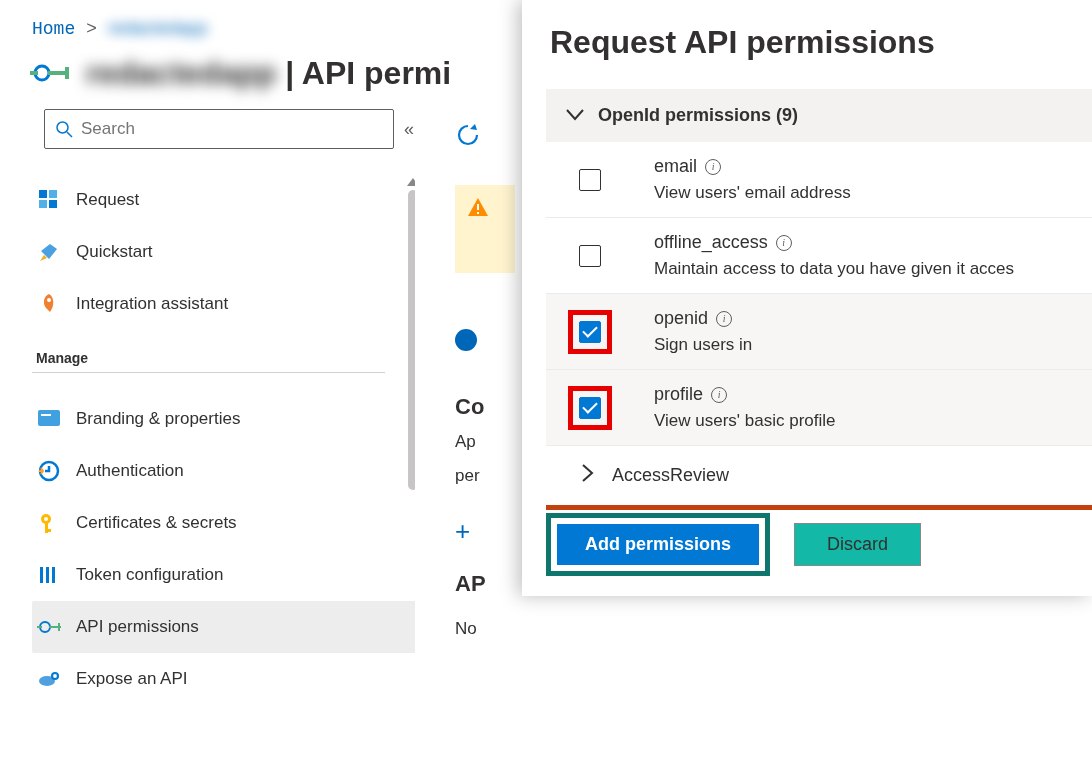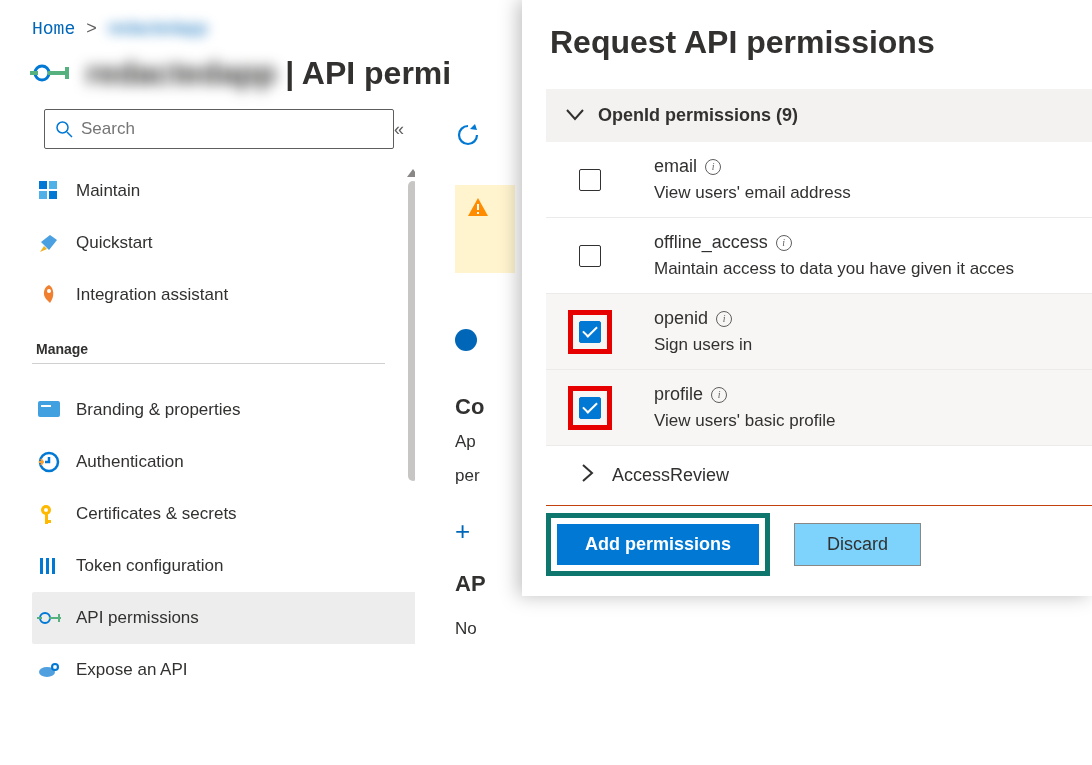--- a/index.html
+++ b/index.html
@@ -7,21 +7,21 @@
   .breadcrumb { padding: 18px 32px 10px 32px; font-size: 18px; }
   .breadcrumb a { color: #0067b8; text-decoration: none; font-family: Liberation Mono, monospace; }
   .breadcrumb .sep { color: #605e5c; padding: 0 6px; }
   .breadcrumb .blur { color: #0067b8; filter: blur(6px); user-select:none; }
   .page-title-row { display: flex; align-items: center; padding: 0 32px 12px 26px; }
   .app-icon { width: 48px; height: 48px; display: flex; align-items: center; justify-content: center; margin-right: 12px; }
   .page-title-row h1 { font-weight: 700; font-size: 32px; color: #323130; }
   .title-blur { filter: blur(7px); user-select:none; }
   .layout { display: flex; height: 640px; }
   .sidebar { width: 415px; padding: 0 0 0 32px; position: relative; }
-  .search-row { display:flex; align-items:center; margin-bottom:16px;padding-left:12px; }
+  .search-row { display:flex; align-items:center; gap:10px; margin-bottom:25px;padding-left:12px; }
   .search-wrap { display: flex; align-items: center; border: 1px solid #605e5c; border-radius: 2px; padding: 6px 10px; width: 350px; height: 40px; }
   .search-wrap svg { flex: none; }
   .search-wrap input { border: none; outline: none; font-size: 17px; margin-left: 8px; width: 100%; color: #605e5c; }
   .collapse-icon { color:#605e5c; font-size:18px; }
   .nav-scroll { position: relative; height: 570px; overflow: hidden; }
   .nav-list { list-style: none; width: 385px; }
   .nav-list li { display: flex; align-items: center; height: 52px; padding-left: 4px; font-size: 17px; cursor: pointer; border-radius:2px; }
   .nav-list li .nav-icon { width: 26px; height: 26px; margin-right: 14px; display:flex; align-items:center; justify-content:center; }
   .nav-list li.selected { background: #ededed; }
   .section-label { font-size: 14px; font-weight: 600; padding: 20px 0 6px 4px; border-bottom: 1px solid #d2d0ce; margin-bottom: 20px; margin-right: 30px; }
@@ -44,25 +44,25 @@
   .perm-row.selected-bg { background: #f7f6f5; }
   .check-slot { width: 60px; display:flex; justify-content:center; align-items:center; }
   .checkbox { width: 22px; height: 22px; border: 1px solid #323130; border-radius: 2px; background:#fff; }
   .checkbox.checked { background:#0078d4; border-color:#0078d4; display:flex; align-items:center; justify-content:center; }
   .checkbox.checked::after { content:""; width:6px; height:12px; border:solid #fff; border-width:0 2.5px 2.5px 0; transform:rotate(45deg); margin-top:-3px; }
   .highlight-red { border: 5px solid #e60000; padding:6px; }
   .perm-text { margin-left: 34px; }
   .perm-text .pname { font-size: 18px; display:flex; align-items:center; gap:8px;}
   .perm-text .pdesc { font-size: 17px; color: #323130; margin-top:6px; }
   .info-circ { width:16px;height:16px;border:1px solid #605e5c;border-radius:50%;display:inline-flex;align-items:center;justify-content:center;font-size:10px;color:#605e5c;font-style:italic;font-family:serif; }
-  .collapsed-group { display:flex; align-items:center; padding:18px 20px 18px 36px; font-size:18px; border-bottom:1px solid #c2410c; }
+  .collapsed-group { display:flex; align-items:center; padding:18px 20px 18px 36px; font-size:18px; border-bottom:5px solid #c2410c; }
   .collapsed-group .chev-r { margin-right:18px; }
   .panel-footer { position:absolute; bottom:20px; left:24px; display:flex; align-items:center; gap:24px; }
   .btn-primary { background:#0078d4; color:#fff; border:none; font-size:18px; font-weight:600; padding:10px 28px; cursor:pointer; }
-  .btn-secondary { background:#7dd3fc; color:#323130; border:1px solid #8a8886; font-size:18px; padding:10px 32px; cursor:pointer; }
+  .btn-secondary { background:#14b8a6; color:#323130; border:1px solid #8a8886; font-size:18px; padding:10px 32px; cursor:pointer; }
   .footer-highlight { border:5px solid #0f766e; padding:6px; }
 </style>
 </head>
 <body>
 
 <div class="breadcrumb">
   <a href="#">Home</a>
   <span class="sep">&gt;</span>
   <span class="blur">redactedapp</span>
 </div>
@@ -96,21 +96,21 @@
       <ul class="nav-list">
         <li>
           <span class="nav-icon">
               <svg width="22" height="22">
                 <rect x="1" y="1" width="8" height="8" fill="#0078d4"></rect>
                 <rect x="11" y="1" width="8" height="8" fill="#50b0e8"></rect>
                 <rect x="1" y="11" width="8" height="8" fill="#50b0e8"></rect>
                 <rect x="11" y="11" width="8" height="8" fill="#0078d4"></rect>
               </svg>
             </span>
-          <span>Maintain</span>
+          <span>Request</span>
         </li>
         <li>
           <span class="nav-icon">
               <svg width="22" height="22">
                 <path d="M3 10 L12 3 L19 8 L11 18 Z" fill="#4aa0e0"></path>
                 <path d="M6 14 L2 20 L9 17 Z" fill="#f0b020"></path>
               </svg>
             </span>
           <span>Quickstart</span>
         </li>

